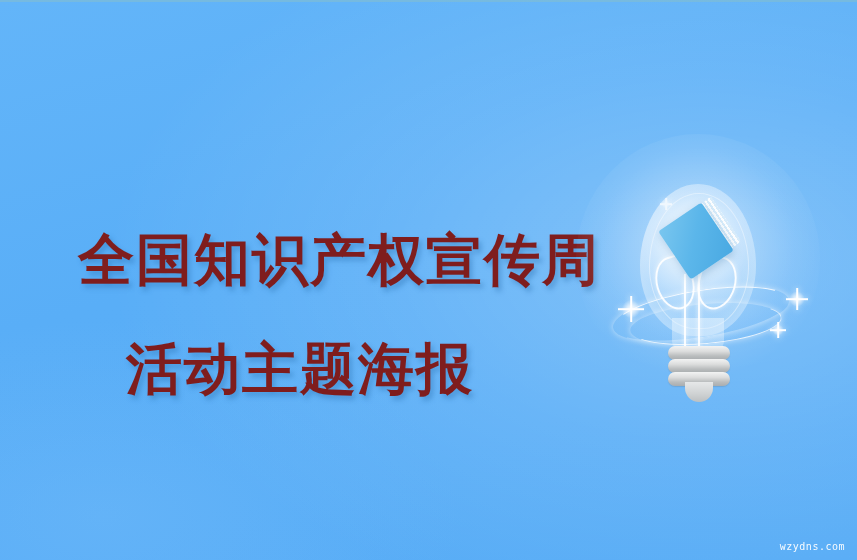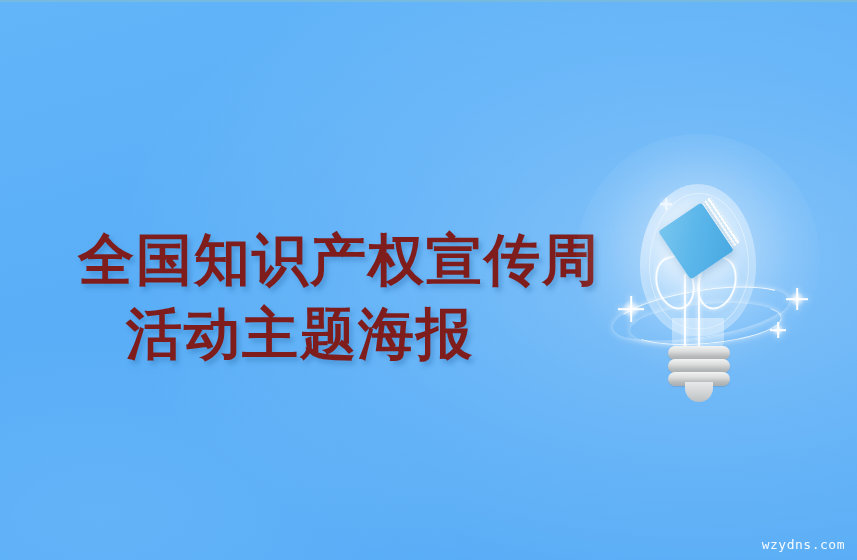--- a/index.html
+++ b/index.html
@@ -49,21 +49,21 @@
     color: #7f1d1d;
     font-family: "DejaVu Serif", "Liberation Serif", serif;
     font-weight: 700;
     font-size: 56px;
     line-height: 74px;
     letter-spacing: 2px;
     white-space: nowrap;
     text-shadow: 3px 4px 5px rgba(40,110,175,.40);
   }
   .title-line.line-1 { text-align: left; }
-  .title-line.line-2 { text-align: center; padding-right: 76px; }
+  .title-line.line-2 { text-align: center; padding-right: 76px; margin-top: 35px; }
 
   
   .bulb {
     position: absolute;
     left: 628px;
     top: 178px;
     width: 140px;
     height: 230px;
   }
   
@@ -217,21 +217,21 @@
   .sp-c { left: 770px; top: 322px; width: 16px; height: 16px; }
   .sp-d { left: 660px; top: 198px; width: 12px; height: 12px; opacity: .7; }
 
   
   .watermark {
     position: absolute;
     right: 12px;
     bottom: 8px;
     color: rgba(255,255,255,.95);
     font-family: "DejaVu Sans Mono", "Liberation Mono", monospace;
-    font-size: 13px;
+    font-size: 10px;
     letter-spacing: .5px;
   }
 </style>
 </head>
 <body>
 
 <div class="poster">
 
   <div class="bg-wash"></div>
   <div class="bg-wash-2"></div>

